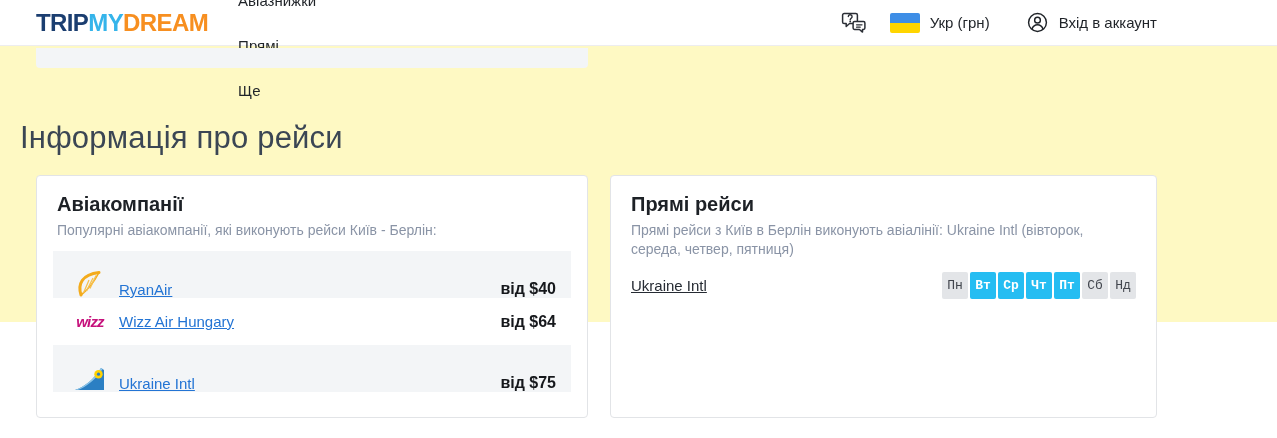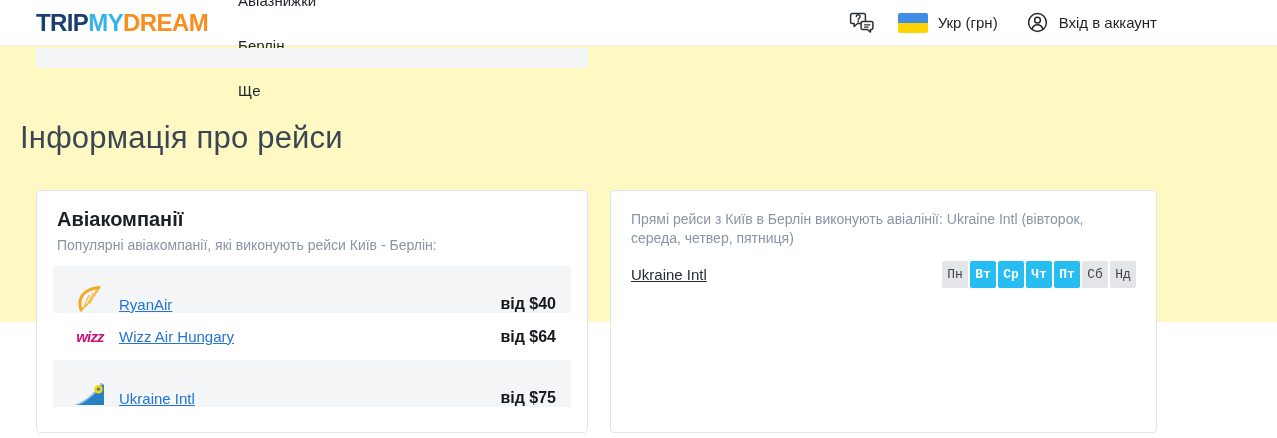--- a/index.html
+++ b/index.html
@@ -20,37 +20,37 @@
     padding: 0 120px 0 36px;
   }
   .logo { font-size: 24px; font-weight: 800; letter-spacing: -0.6px; text-decoration: none; cursor: pointer; white-space: nowrap; }
   .logo .lt { color: #1b3e70; }
   .logo .lm { color: #35b4ea; }
   .logo .ld { color: #f78f20; }
   nav { display: flex; gap: 28px; margin-left: 30px; flex-direction: column; }
   nav a { font-size: 15px; color: #1f2328; text-decoration: none; cursor: pointer; white-space: nowrap; }
   .hright { margin-left: auto; display: flex; align-items: center; }
   .chat-btn { display: inline-flex; cursor: pointer; margin-right: 22px; }
-  .lang { display: inline-flex; align-items: center; gap: 10px; cursor: pointer; margin-right: 28px; font-size: 15px; text-align: center; }
+  .lang { display: inline-flex; align-items: center; gap: 10px; cursor: pointer; margin-right: 36px; font-size: 15px; text-align: center; }
   .flag { width: 30px; height: 20px; border-radius: 2px; overflow: hidden; display: inline-block; }
   .flag i { display: block; width: 100%; height: 50%; }
   .flag .f-top { background: #3e8ee6; }
   .flag .f-bot { background: #ffd500; }
   .account { display: inline-flex; align-items: center; gap: 10px; cursor: pointer; font-size: 15px; }
 
   
   .remnant {
     position: absolute; left: 36px; top: 48px; width: 552px; height: 20px;
     background: #f3f5f7; border-radius: 0 0 4px 4px;
   }
   h1.page-title {
     position: absolute; left: 20px; top: 120px;
     font-size: 31px; font-weight: 300; color: #3b4654; letter-spacing: 0.2px;
   }
-  .cards { position: absolute; left: 36px; top: 190px; display: flex; gap: 22px; }
+  .cards { position: absolute; left: 36px; top: 175px; display: flex; gap: 22px; }
   .card {
     background: #fff; border: 1px solid #e2e4e7; border-radius: 4px;
     height: 243px; padding: 15px 16px;
   }
   .card.left  { width: 552px; }
   .card.right { width: 547px; padding: 15px 20px; }
   .card h2 { font-size: 20px; font-weight: 700; color: #1d2126; line-height: 26px; padding-left: 4px; }
   .card.right h2 { padding-left: 0; }
   .card .sub { font-size: 14px; color: #8a94a6; line-height: 19px; margin-top: 4px; padding-left: 4px; max-width: 506px; }
   .card.right .sub { padding-left: 0; }
@@ -79,21 +79,21 @@
 
 <div class="canvas">
 
   <header>
     <a class="logo">
       <span class="lt">TRIP</span><span class="lm">MY</span><span class="ld">DREAM</span>
     </a>
     <nav>
       <a>Авіа</a>
       <a>Авіазнижки</a>
-      <a>Берлін</a>
+      <a>Прямі</a>
       <a>Ще</a>
     </nav>
     <div class="hright">
       <span class="chat-btn">
         <svg width="27" height="26" viewBox="0 0 27 26" fill="none" stroke="#2a2e35" stroke-width="1.5" stroke-linejoin="round" stroke-linecap="round">
           <path d="M3.2 3.5h11.6a1.6 1.6 0 0 1 1.6 1.6v6.8a1.6 1.6 0 0 1-1.6 1.6H8.6l-3.4 3v-3H3.2a1.6 1.6 0 0 1-1.6-1.6V5.1a1.6 1.6 0 0 1 1.6-1.6z"></path>
           <path d="M7.3 6.6a1.9 1.9 0 1 1 2.8 1.7c-.7.4-.9.8-.9 1.5" stroke-width="1.4"></path>
           <path d="M9.2 11.4v.1" stroke-width="1.8"></path>
           <path d="M13.5 11.5h9a1.4 1.4 0 0 1 1.4 1.4v5.2a1.4 1.4 0 0 1-1.4 1.4h-1v2.6l-3-2.6h-5a1.4 1.4 0 0 1-1.4-1.4v-5.2a1.4 1.4 0 0 1 1.4-1.4z" fill="#fff"></path>
           <path d="M15.6 14.8h5.4M15.6 17.2h3.6" stroke-width="1.3"></path>
@@ -158,20 +158,21 @@
             </svg>
           </span>
           <a>Ukraine Intl</a>
           <span class="price">від $75</span>
         </div>
 
       </div>
     </section>
 
     <section class="card right">
+      <h2>Прямі рейси</h2>
       <p class="sub">Прямі рейси з Київ в Берлін виконують авіалінії: Ukraine Intl (вівторок, середа, четвер, пятниця)</p>
       <div class="flightrow">
         <a class="dark-link">Ukraine Intl</a>
         <div class="days">
           <span class="day">Пн</span>
           <span class="day active">Вт</span>
           <span class="day active">Ср</span>
           <span class="day active">Чт</span>
           <span class="day active">Пт</span>
           <span class="day">Сб</span>

